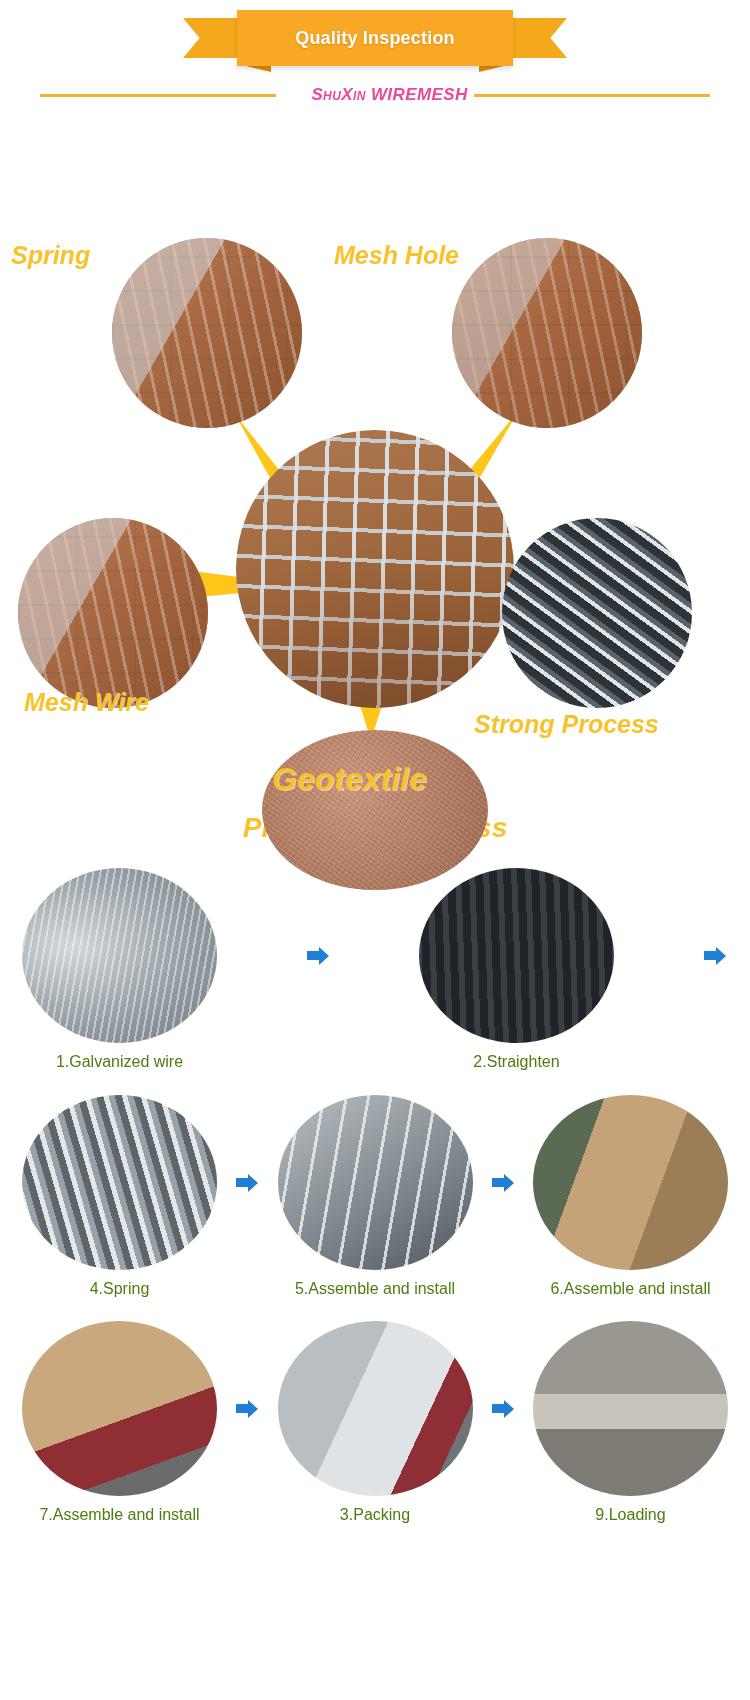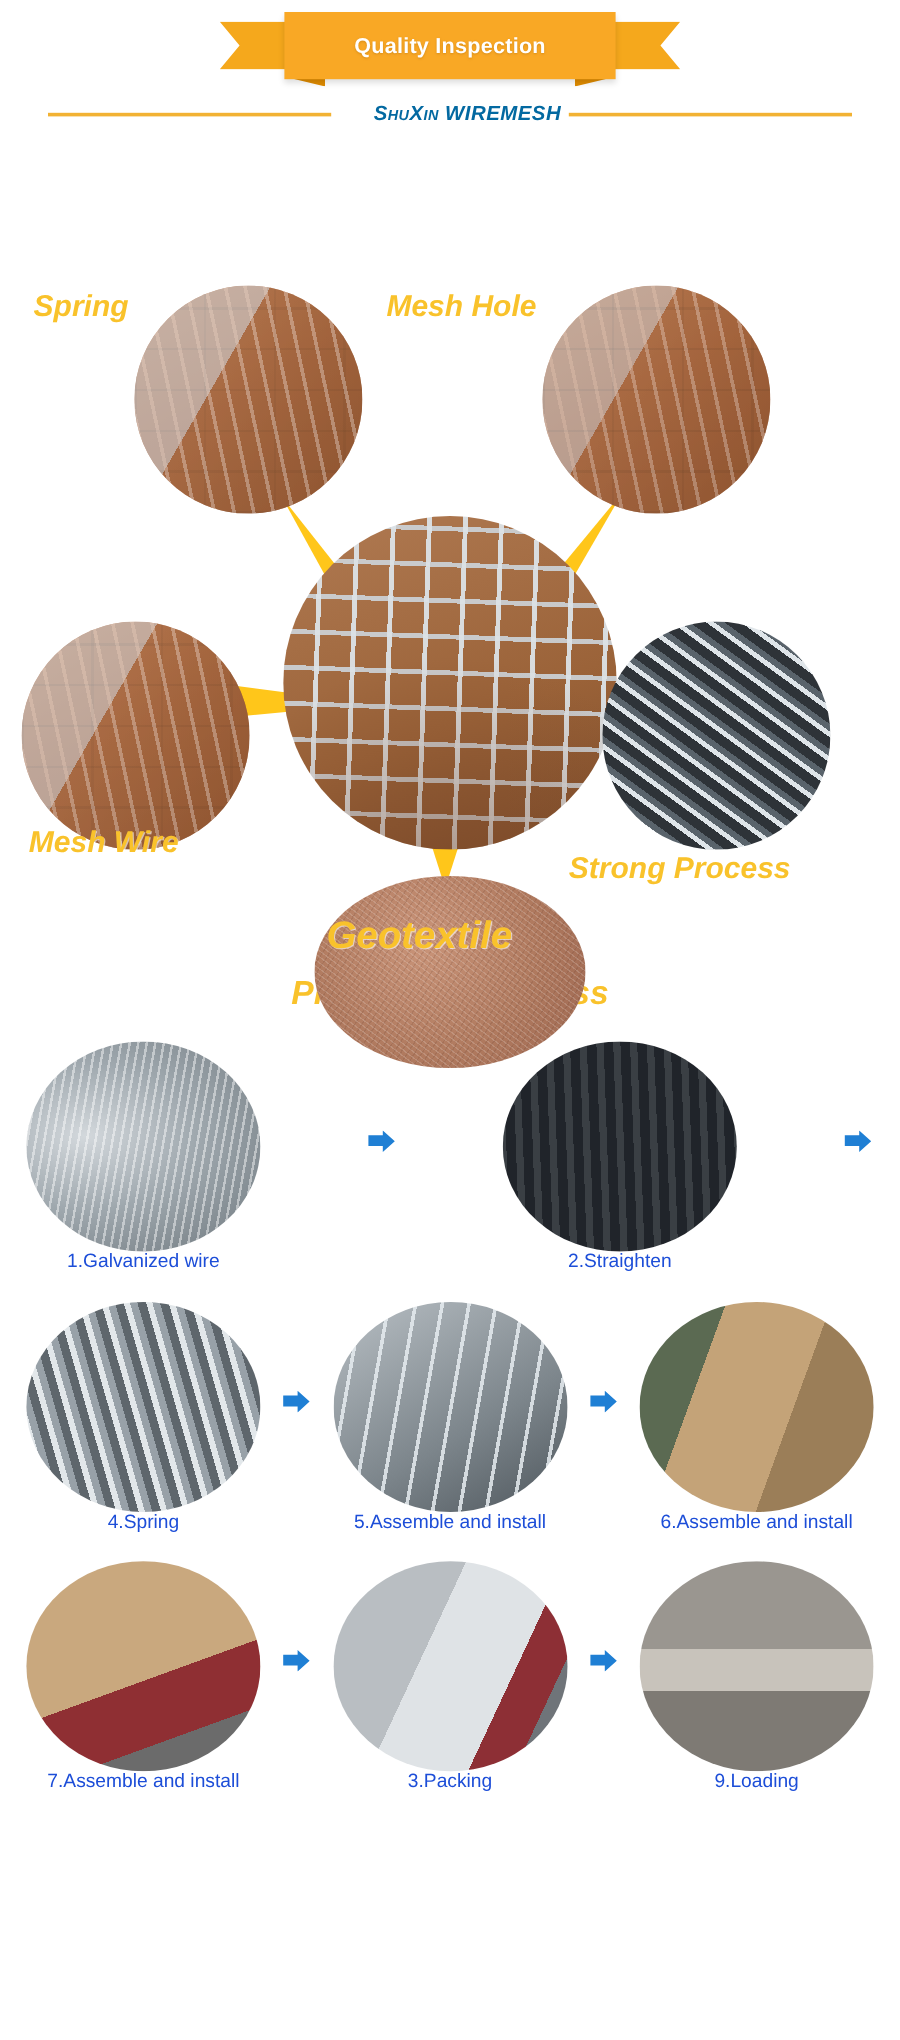--- a/index.html
+++ b/index.html
@@ -14,21 +14,21 @@
   .rib-fold{position:absolute;top:48px;width:32px;height:14px;background:#e08c00;}
   .rib-fold.l{left:56px;clip-path:polygon(0 0,100% 0,100% 100%,0 45%);}
   .rib-fold.r{right:56px;clip-path:polygon(0 0,100% 0,100% 45%,0 100%);}
   .rib-main{position:absolute;left:54px;right:54px;top:0;height:56px;background:#f9a825;
     box-shadow:0 3px 5px rgba(0,0,0,.13);display:flex;align-items:center;justify-content:center;}
   .rib-main span{color:#ffffff;font-size:18px;font-weight:bold;letter-spacing:.2px;
     text-shadow:0 1px 2px rgba(150,90,0,.35);}
 
   .subtitle-row{position:relative;height:30px;margin-top:6px;display:flex;align-items:center;justify-content:center;gap:0;}
   .sub-rule{height:3px;background:#f2b233;flex:0 0 236px;}
-  .sub-text{color:#0369a1;font-size:17px;font-weight:bold;font-style:italic;
+  .sub-text{color:#ec4899;font-size:17px;font-weight:bold;font-style:italic;
     font-variant:small-caps;padding:0 6px;white-space:nowrap;letter-spacing:.4px;margin-left:29px;}
 
   
   .diagram{position:relative;height:700px;}
   .circ{position:absolute;border-radius:50%;overflow:hidden;}
   .lbl{position:absolute;color:#f9c22b;font-size:25px;font-weight:bold;font-style:italic;
     white-space:nowrap;text-shadow:1px 1px 0 rgba(255,255,255,.6);}
   .wedge{position:absolute;background:#ffc61a;}
 
   
@@ -54,21 +54,21 @@
   .film{position:absolute;inset:0;}
 
   
   .pp-title{text-align:center;color:#f9c22b;font-size:28px;font-weight:bold;font-style:italic;
     text-shadow:1px 1px 0 rgba(255,255,255,.6);margin-top:2px;}
 
   .grid{margin-top:24px;padding:0 22px;}
   .prow{display:flex;align-items:center;justify-content:space-between;}
   .cell{width:195px;display:flex;flex-direction:column;align-items:center;}
   .thumb{width:195px;height:175px;border-radius:50%;overflow:hidden;position:relative;}
-  .cap{font-size:16px;color:#1d4ed8;text-align:right;line-height:1.1;}
+  .cap{font-size:16px;color:#4d7c0f;margin-top:10px;text-align:right;line-height:1.1;}
   .arrow{width:26px;height:26px;flex:0 0 26px;display:flex;align-items:center;justify-content:center;
     margin-bottom:26px;}
   .arrow svg{width:24px;height:18px;}
 
   
   .t-coil{background:
      repeating-linear-gradient(100deg,rgba(255,255,255,.45) 0 2px,transparent 2px 7px),
      radial-gradient(ellipse at 25% 45%,#d3d8dc,#9fa8ae 45%,#6e777d),
      linear-gradient(#aeb6bb,#7d868c);}
   .t-straight{background:
@@ -130,26 +130,26 @@
   <div class="wedge" style="left:316px;top:520px;width:110px;height:110px;
               clip-path:polygon(18% 0,82% 0,50% 100%);"></div>
 
   <div class="circ tex-mesh" style="left:236px;top:320px;width:278px;height:278px;">
     <div class="film" style="background:radial-gradient(circle at 50% 120%,rgba(120,70,40,.55),transparent 60%);"></div>
   </div>
 
   <div class="circ tex-brick" style="left:112px;top:128px;width:190px;height:190px;">
     <div class="film tex-caliper" style="opacity:.62;"></div>
   </div>
-  <div class="lbl" style="left:28px;top:131px;text-align:center;">Spring</div>
+  <div class="lbl" style="left:11px;top:131px;text-align:center;">Spring</div>
 
   <div class="circ tex-brick" style="left:452px;top:128px;width:190px;height:190px;">
     <div class="film tex-caliper" style="opacity:.55;"></div>
   </div>
-  <div class="lbl" style="left:322px;top:131px;">Mesh Hole</div>
+  <div class="lbl" style="left:334px;top:131px;">Mesh Hole</div>
 
   <div class="circ tex-brick" style="left:18px;top:408px;width:190px;height:190px;">
     <div class="film tex-caliper" style="opacity:.6;"></div>
   </div>
   <div class="lbl" style="left:24px;top:578px;">Mesh Wire</div>
 
   <div class="circ tex-weld" style="left:502px;top:408px;width:190px;height:190px;"></div>
   <div class="lbl" style="left:474px;top:600px;">Strong Process</div>
 
   <div class="circ tex-geo" style="left:262px;top:620px;width:226px;height:160px;"></div>

